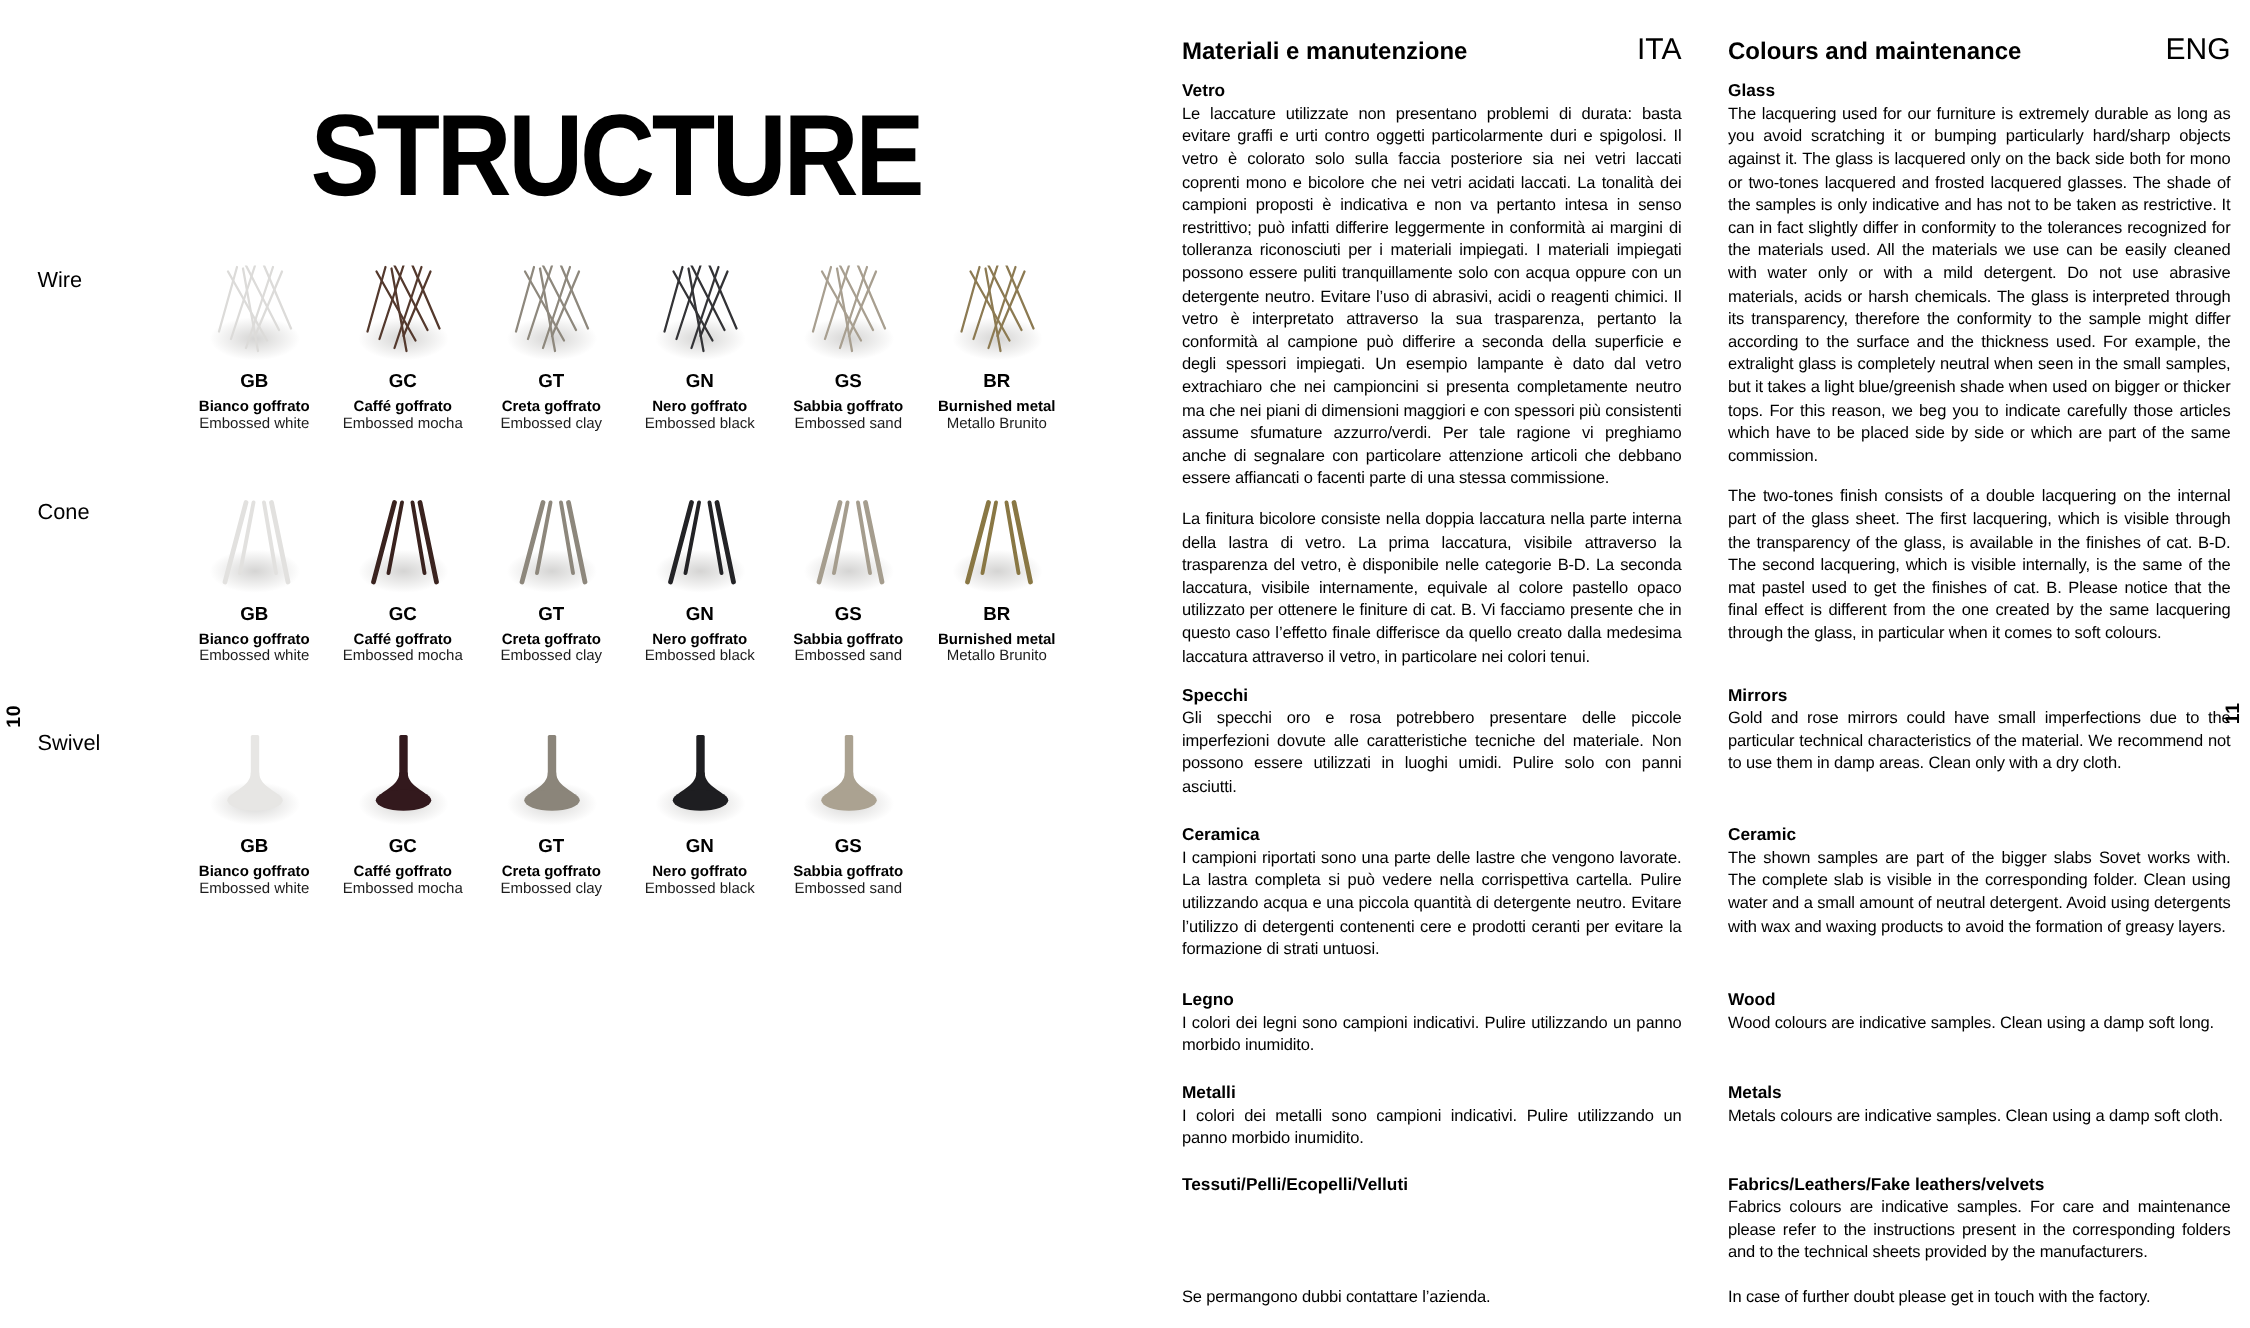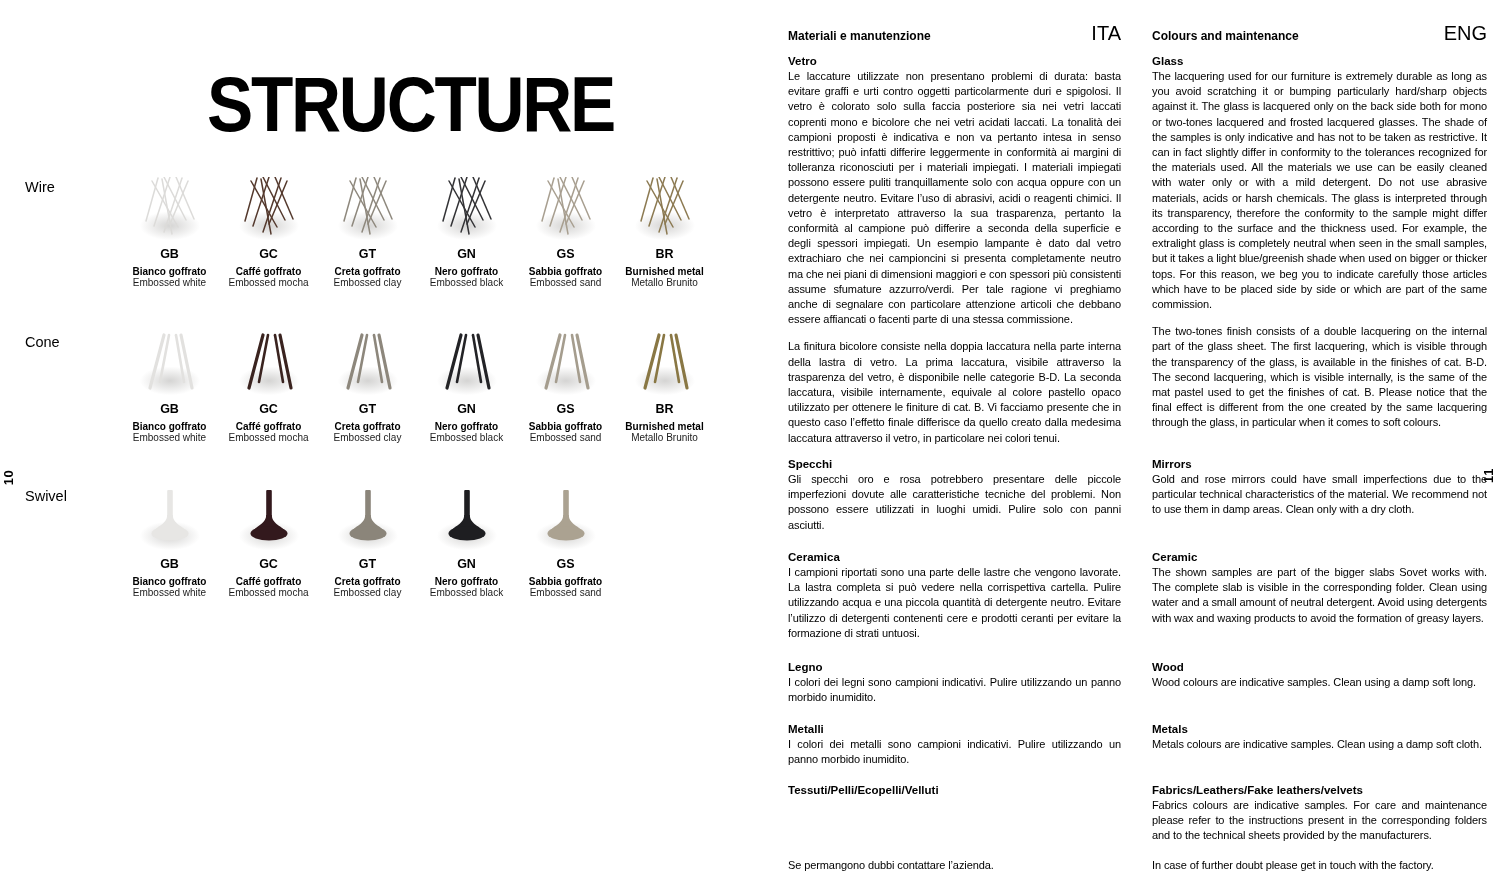--- a/index.html
+++ b/index.html
@@ -26,21 +26,21 @@
   }
   .art-svg { position:absolute; left:0; top:0; width:62px; height:65px; }
   .code { margin-top:6px; font-size:12.5px; font-weight:bold; line-height:13px; }
   .l1 { margin-top:5px; font-size:10px; font-weight:bold; line-height:11px; white-space:nowrap; }
   .l2 { font-size:10px; line-height:11px; color:#1c1c1c; white-space:nowrap; }
   
   .col { position:absolute; top:22px; }
   .col-ita { left:788px; width:333px; }
   .col-eng { left:1152px; width:335px; }
   .col-head { display:flex; justify-content:space-between; align-items:baseline; }
-  .col-head h2 { margin:0; font-size:12px; font-weight:bold; }
+  .col-head h2 { margin:0; font-size:16px; font-weight:bold; }
   .col-head .lang { font-size:20px; font-weight:normal; }
   .sec { position:absolute; left:0; right:0; }
   .sec h3 { margin:0; font-size:11.5px; font-weight:bold; line-height:15px; }
   .sec p { margin:0; font-size:11px; line-height:15.2px; text-align:justify; letter-spacing:-0.1px; }
   .sec p + p { margin-top:12px; }
   .s0 { top:32px; }
   .s1 { top:435px; }
   .s2 { top:528px; }
   .s3 { top:638px; }
   .s4 { top:700px; }
@@ -291,21 +291,21 @@
       <h2>Materiali e manutenzione</h2>
       <span class="lang">ITA</span>
     </div>
     <div class="sec s0">
       <h3>Vetro</h3>
       <p>Le laccature utilizzate non presentano problemi di durata: basta evitare graffi e urti contro oggetti particolarmente duri e spigolosi. Il vetro è colorato solo sulla faccia posteriore sia nei vetri laccati coprenti mono e bicolore che nei vetri acidati laccati. La tonalità dei campioni proposti è indicativa e non va pertanto intesa in senso restrittivo; può infatti differire leggermente in conformità ai margini di tolleranza riconosciuti per i materiali impiegati. I materiali impiegati possono essere puliti tranquillamente solo con acqua oppure con un detergente neutro. Evitare l’uso di abrasivi, acidi o reagenti chimici. Il vetro è interpretato attraverso la sua trasparenza, pertanto la conformità al campione può differire a seconda della superficie e degli spessori impiegati. Un esempio lampante è dato dal vetro extrachiaro che nei campioncini si presenta completamente neutro ma che nei piani di dimensioni maggiori e con spessori più consistenti assume sfumature azzurro/verdi. Per tale ragione vi preghiamo anche di segnalare con particolare attenzione articoli che debbano essere affiancati o facenti parte di una stessa commissione.</p>
       <p>La finitura bicolore consiste nella doppia laccatura nella parte interna della lastra di vetro. La prima laccatura, visibile attraverso la trasparenza del vetro, è disponibile nelle categorie B-D. La seconda laccatura, visibile internamente, equivale al colore pastello opaco utilizzato per ottenere le finiture di cat. B. Vi facciamo presente che in questo caso l’effetto finale differisce da quello creato dalla medesima laccatura attraverso il vetro, in particolare nei colori tenui.</p>
     </div>
     <div class="sec s1">
       <h3>Specchi</h3>
-      <p>Gli specchi oro e rosa potrebbero presentare delle piccole imperfezioni dovute alle caratteristiche tecniche del problemi. Non possono essere utilizzati in luoghi umidi. Pulire solo con panni asciutti.</p>
+      <p>Gli specchi oro e rosa potrebbero presentare delle piccole imperfezioni dovute alle caratteristiche tecniche del materiale. Non possono essere utilizzati in luoghi umidi. Pulire solo con panni asciutti.</p>
     </div>
     <div class="sec s2">
       <h3>Ceramica</h3>
       <p>I campioni riportati sono una parte delle lastre che vengono lavorate. La lastra completa si può vedere nella corrispettiva cartella. Pulire utilizzando acqua e una piccola quantità di detergente neutro. Evitare l’utilizzo di detergenti contenenti cere e prodotti ceranti per evitare la formazione di strati untuosi.</p>
     </div>
     <div class="sec s3">
       <h3>Legno</h3>
       <p>I colori dei legni sono campioni indicativi. Pulire utilizzando un panno morbido inumidito.</p>
     </div>
     <div class="sec s4">

